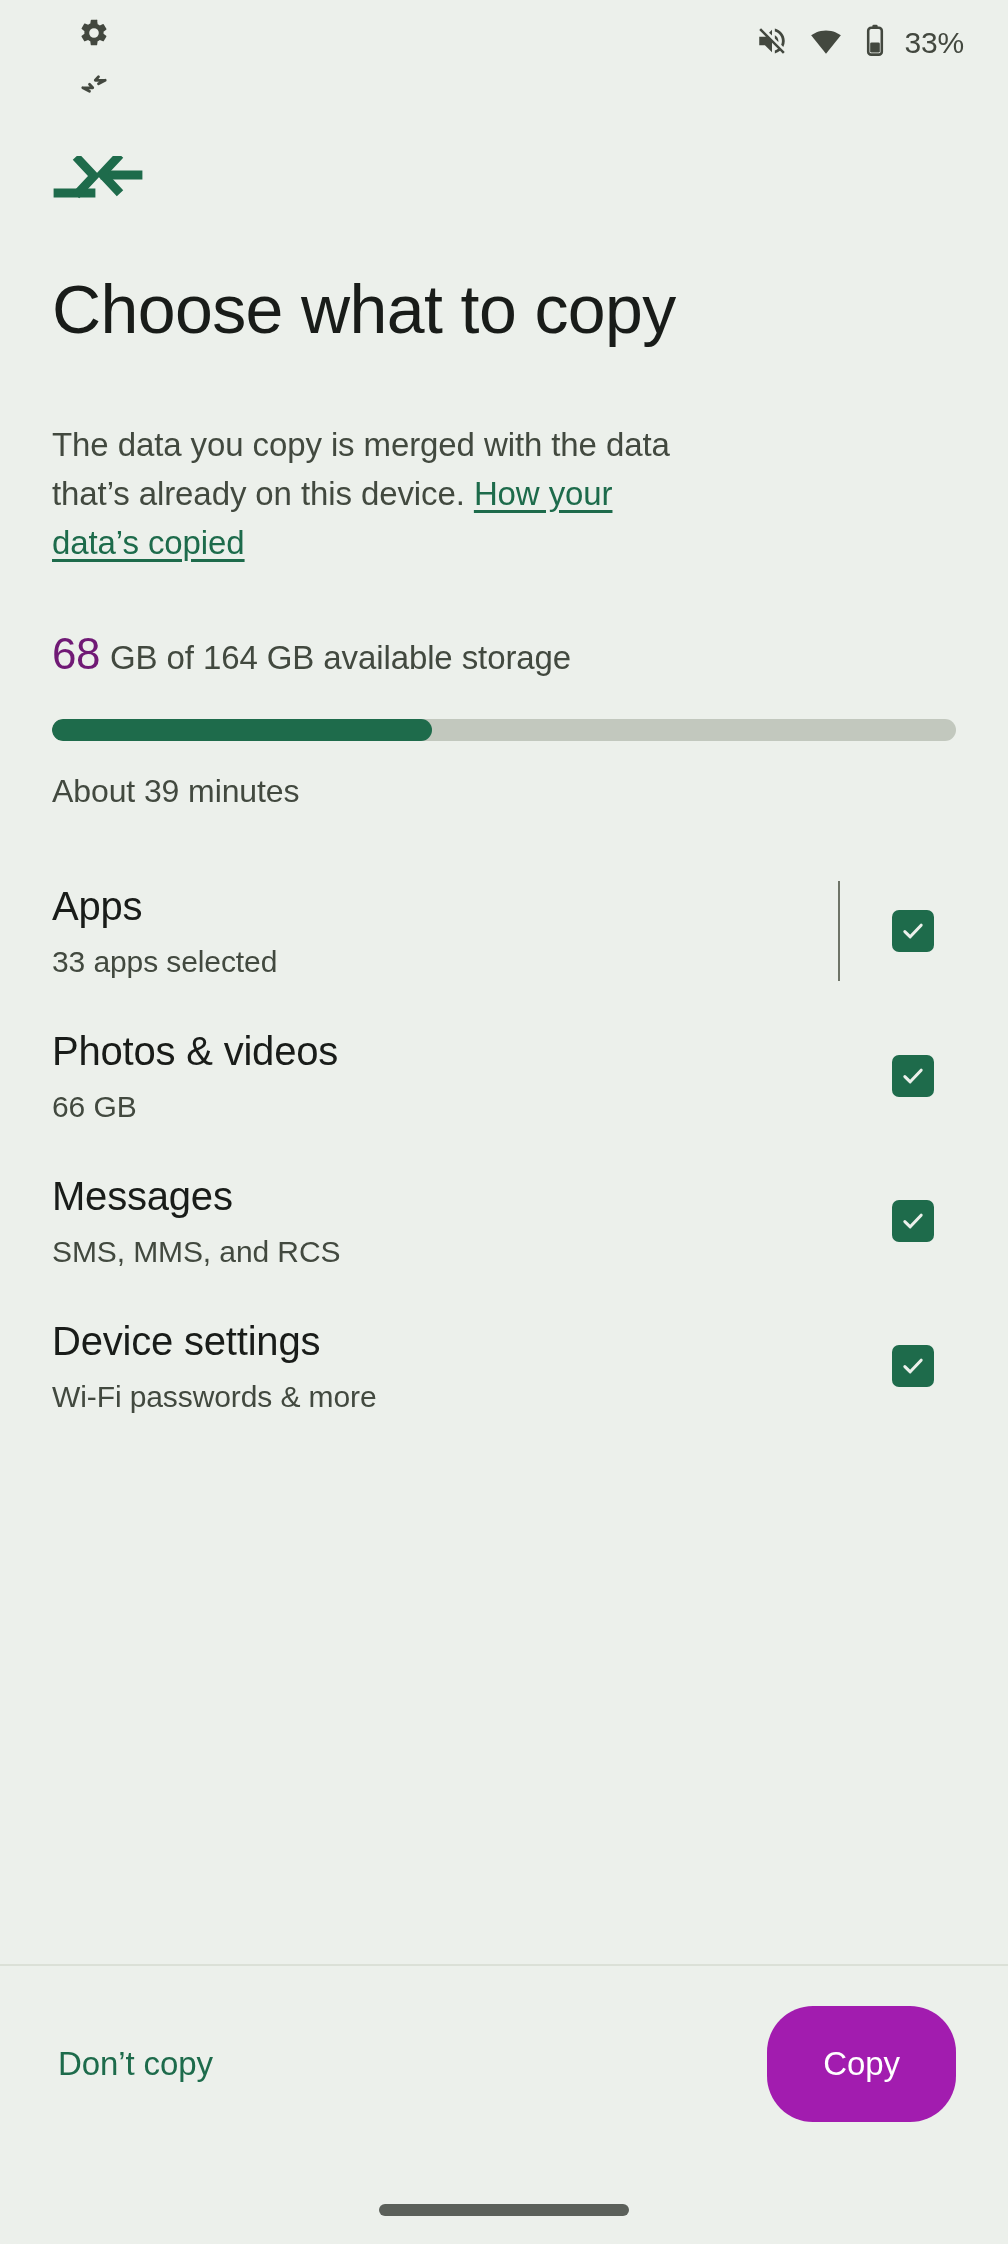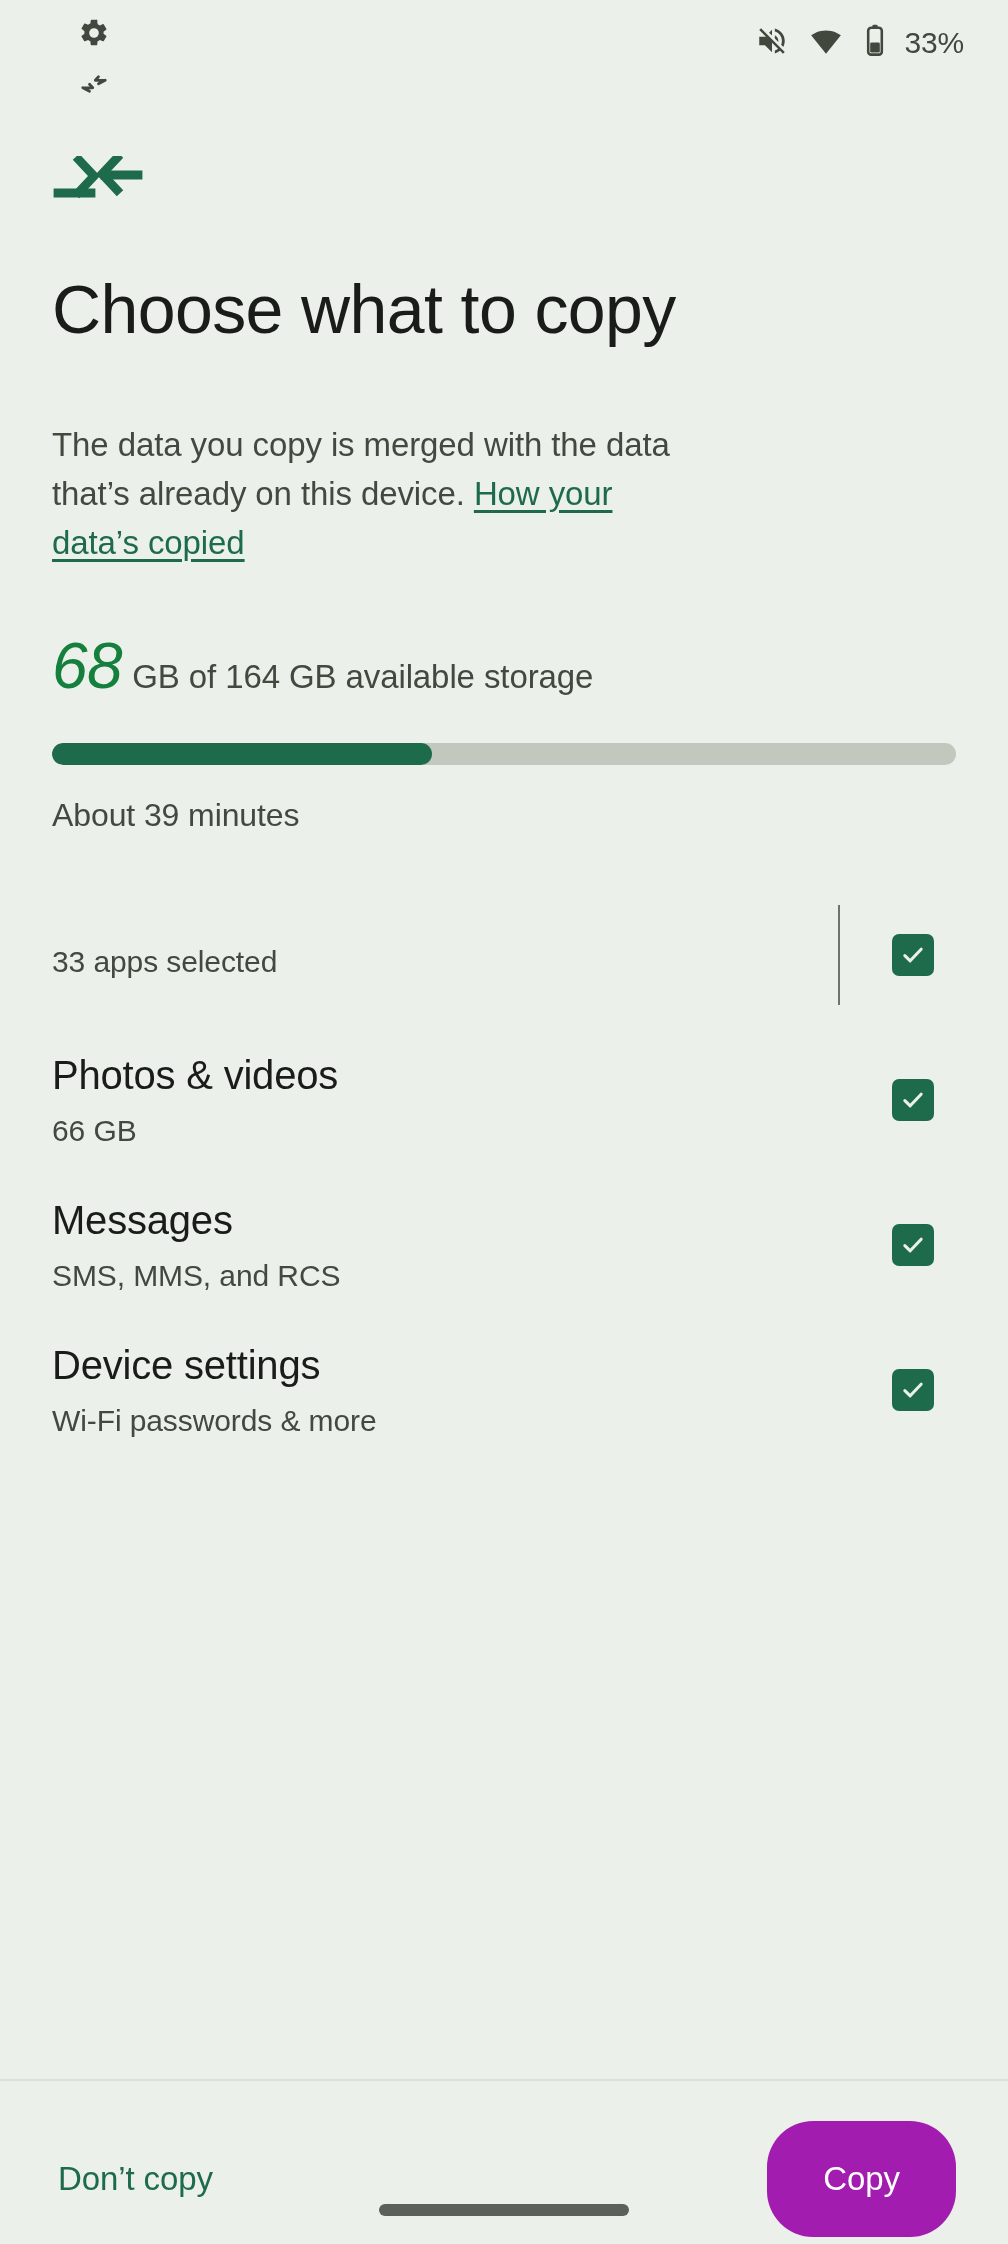--- a/index.html
+++ b/index.html
@@ -77,25 +77,24 @@
   }
 
   
   .storage-line {
     margin-top: 62px;
     display: flex;
     align-items: baseline;
     color: #42493F;
   }
   .storage-num {
-    font-size: 64px;
-    color: #15803d;
+    font-size: 44px;
+    color: #701a75;
     font-weight: 400;
     letter-spacing: -0.5px;
-    font-style: italic;
   }
   .storage-rest {
     font-size: 33px;
     margin-left: 10px;
     letter-spacing: -0.1px;
   }
   .progress-track {
     margin-top: 40px;
     height: 22px;
     background: #C2C8BE;
@@ -166,21 +165,21 @@
     justify-content: center;
     margin-right: 22px;
   }
 
   
   .bottom-bar {
     position: absolute;
     left: 0;
     right: 0;
     bottom: 0;
-    height: 165px;
+    height: 280px;
     border-top: 2px solid #DBE0D7;
     box-sizing: border-box;
   }
   .bottom-actions {
     display: flex;
     align-items: center;
     justify-content: space-between;
     padding: 40px 52px 0 52px;
   }
   .btn-text {
@@ -279,20 +278,21 @@
 
   <div class="progress-track">
     <div class="progress-fill" style="width: 42%;"></div>
   </div>
 
   <div class="eta">About 39 minutes</div>
 
   <div class="list">
       <div class="row">
         <div class="row-text">
+          <div class="row-title">Apps</div>
           <div class="row-sub">33 apps selected</div>
         </div>
         <div class="row-right">
           <div class="divider-v"></div>
           <div class="checkbox">
             <svg width="28" height="28" viewBox="0 0 24 24" fill="none" stroke="#ECF0EB" stroke-width="2.6" stroke-linecap="round" stroke-linejoin="round">
               <path d="M5 12.5l4.6 4.5L19 7"></path>
             </svg>
           </div>
         </div>

